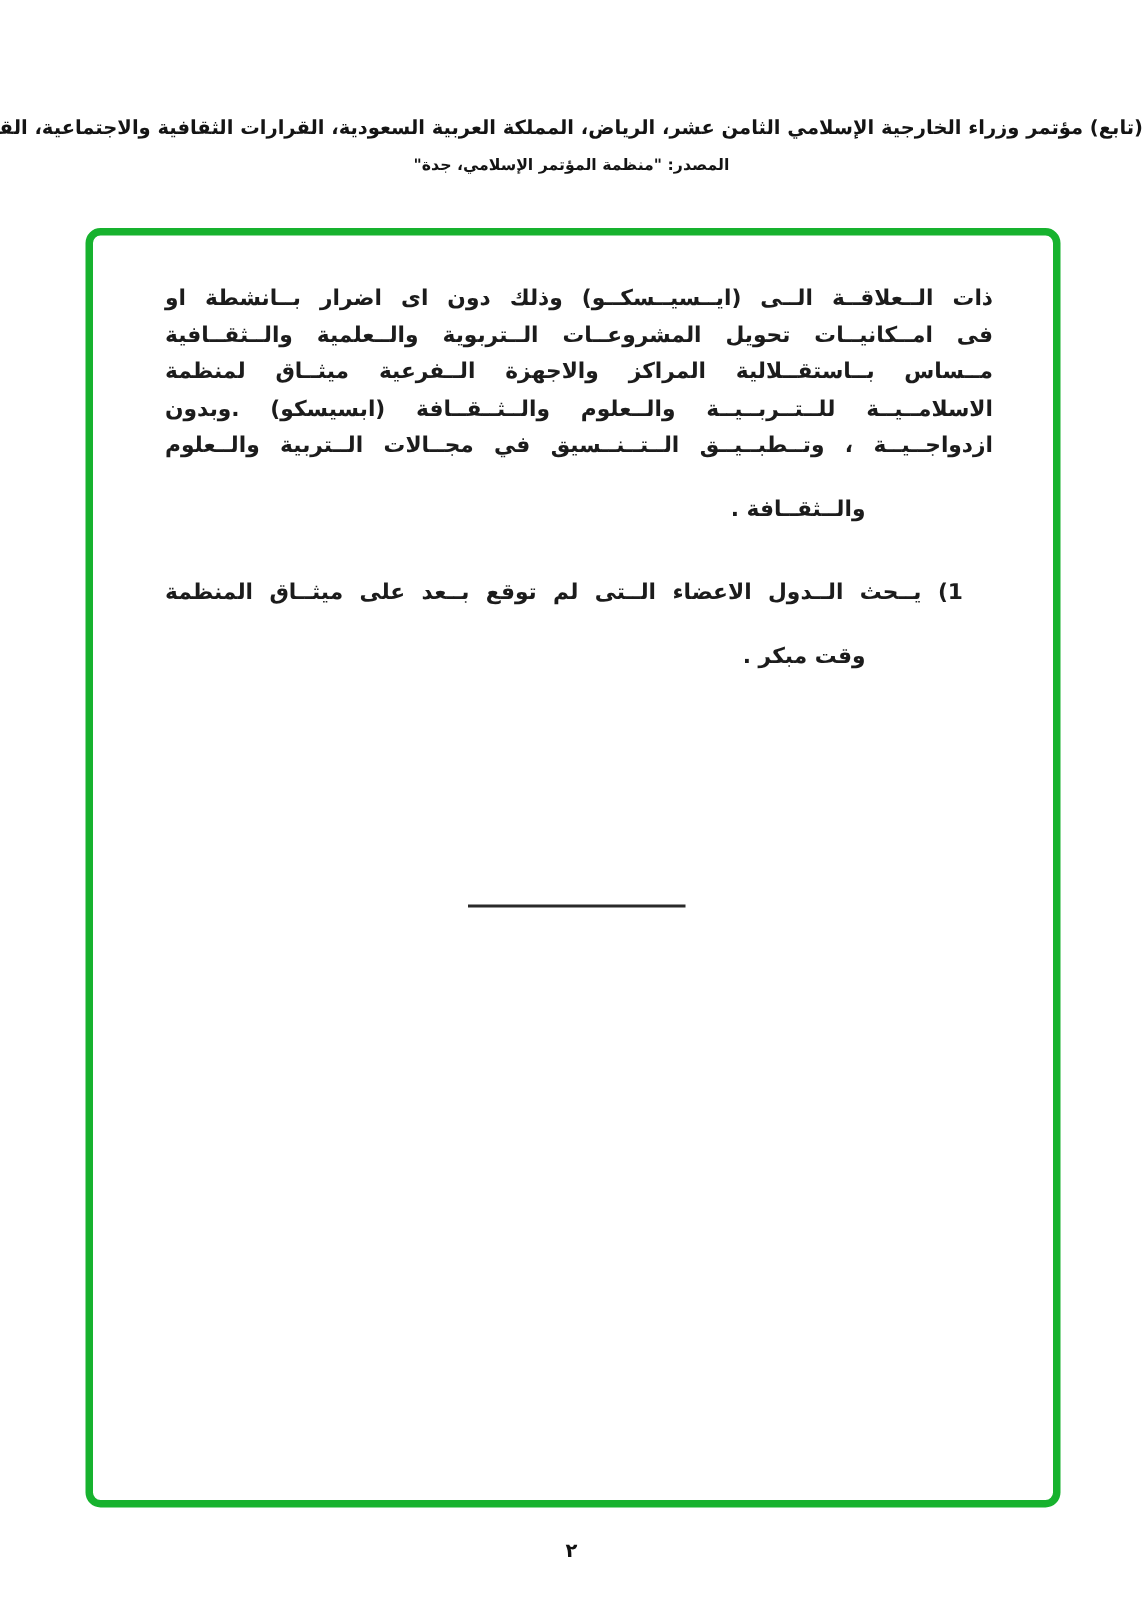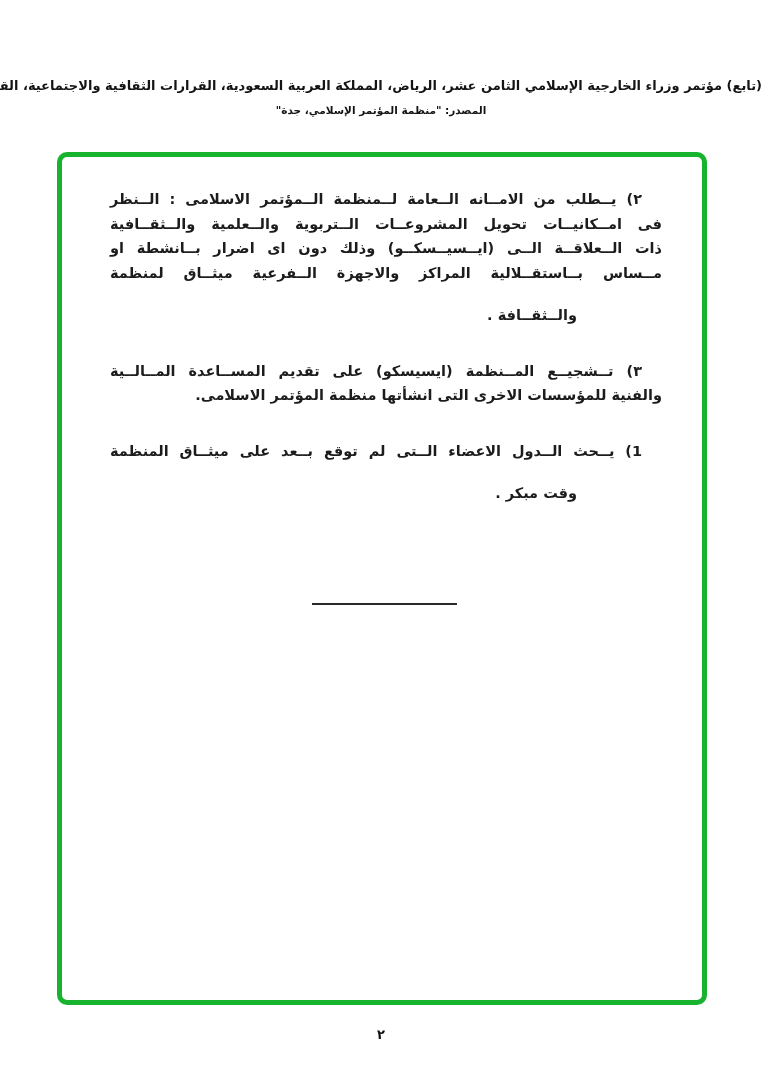--- a/index.html
+++ b/index.html
@@ -84,29 +84,26 @@
 <div class="page">
 
   <div class="header" dir="rtl">
     <div class="h1">(تابع)  مؤتمر وزراء الخارجية الإسلامي الثامن عشر، الرياض، المملكة العربية السعودية، القرارات الثقافية والاجتماعية، القرار الرقم ١٨/١٥-ث</div>
     <div class="h2">المصدر:  "منظمة المؤتمر الإسلامي، جدة"</div>
   </div>
 
   <div class="frame" style="border-color: rgb(23, 178, 46);">
     <div class="doc-body" dir="rtl">
         <div class="paragraph">
-          <div class="line first">٢)  يــطلب من الامــانه الــعامة لــمنظمة الــمؤتمر الاسلامى : الــنظر</div>
+          <div class="line">ذات الــعلاقــة الــى (ايــسيــسكــو) وذلك دون اى اضرار بــانشطة او</div>
           <div class="line">فى امــكانيــات تحويل المشروعــات الــتربوية والــعلمية والــثقــافية</div>
-          <div class="line">ذات الــعلاقــة الــى (ايــسيــسكــو) وذلك دون اى اضرار بــانشطة او</div>
           <div class="line">مــساس بــاستقــلالية المراكز والاجهزة الــفرعية ميثــاق لمنظمة</div>
+          <div class="line">الاسلامــيــة للــتــربــيــة والــعلوم والــثــقــافة (ابسيسكو) .وبدون</div>
+          <div class="line">ازدواجــيــة ، وتــطبــيــق الــتــنــسيق في مجــالات الــتربية والــعلوم</div>
           <div class="line last short">والــثقــافة .</div>
-        </div>
-        <div class="paragraph">
-          <div class="line first">٣)  تــشجيــع المــنظمة (ايسيسكو) على تقديم المســاعدة المــالــية</div>
-          <div class="line last">والفنية للمؤسسات الاخرى التى انشأتها منظمة المؤتمر الاسلامى.</div>
         </div>
         <div class="paragraph">
           <div class="line first">1)  يــحث الــدول الاعضاء الــتى لم توقع بــعد على ميثــاق المنظمة</div>
           <div class="line last short">وقت مبكر .</div>
         </div>
       </div>
     <div class="divider"></div>
   </div>
 
   <div class="page-number">٢</div>

